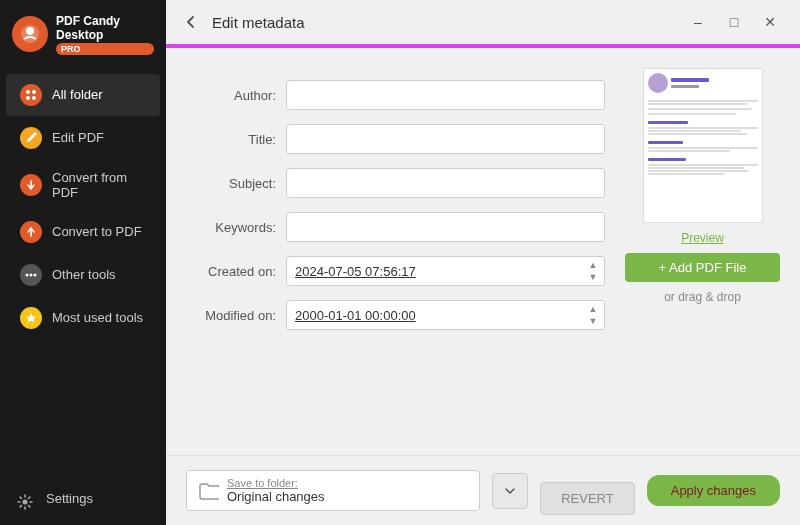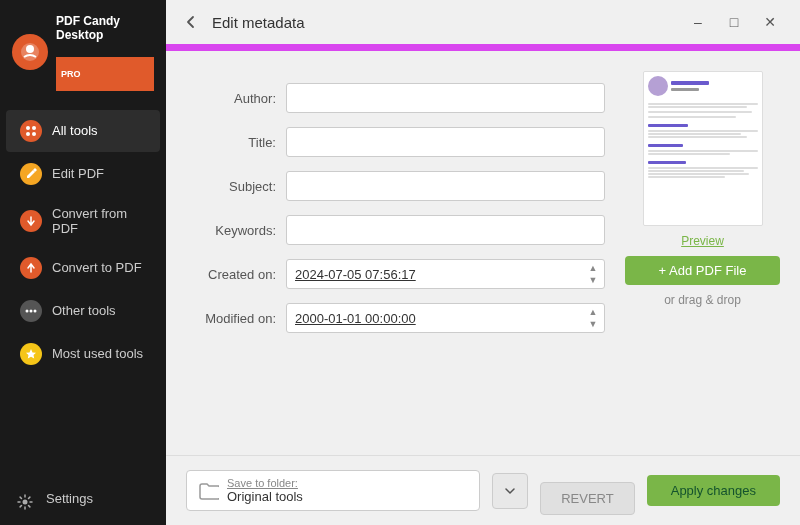--- a/index.html
+++ b/index.html
@@ -53,24 +53,24 @@
       font-size: 12px;
       font-weight: 600;
       line-height: 1.2;
     }
 
     .logo-pro {
       background: #e05a2b;
       color: white;
       font-size: 9px;
       font-weight: 700;
-      padding: 12px 5px;
-      border-radius: 0;
+      padding: 1px 5px;
+      border-radius: 6px;
       display: inline-block;
-      margin-top: 14px;
+      margin-top: 0;
     }
 
     .sidebar-nav {
       flex: 1;
       padding: 4px 0;
     }
 
     .nav-item {
       display: flex;
       align-items: center;
@@ -134,21 +134,21 @@
       height: 100%;
     }
 
     
     .title-bar {
       background: #f0f0f0;
       display: flex;
       align-items: center;
       padding: 8px 16px;
       gap: 12px;
-      border-bottom: 7px solid #d946ef;
+      border-bottom: 4px solid #d946ef;
       flex-shrink: 0;
       justify-content: space-between;
     }
 
     .back-btn {
       cursor: pointer;
       font-size: 18px;
       color: #444;
       display: flex;
       align-items: center;
@@ -433,23 +433,23 @@
       color: #888;
       cursor: pointer;
       font-weight: 500;
       margin-top: 16px;
     }
 
     .apply-btn {
       padding: 8px 24px;
       background: #7ab648;
       border: none;
-      border-radius: 4px;
-      font-size: 13px;
-      color: #14532d;
+      border-radius: 12px;
+      font-size: 13px;
+      color: #7f1d1d;
       font-weight: 500;
       cursor: pointer;
     }
   </style>
 </head>
 <body>
 
 <div class="sidebar">
   <div class="sidebar-logo">
     <div class="logo-icon">
@@ -469,21 +469,21 @@
 
     <div class="nav-item active">
       <div class="nav-icon icon-all">
         <svg width="12" height="12" viewBox="0 0 12 12" fill="white">
           <circle cx="3" cy="3" r="2"></circle>
             <circle cx="9" cy="3" r="2"></circle>
           <circle cx="3" cy="9" r="2"></circle>
             <circle cx="9" cy="9" r="2"></circle>
         </svg>
       </div>
-      <span>All tools</span>
+      <span>All folder</span>
     </div>
 
     <div class="nav-item">
       <div class="nav-icon icon-edit">
         <svg width="12" height="12" viewBox="0 0 12 12" fill="white">
           <path d="M2 8L8 2L10 4L4 10L2 10Z" fill="white"></path>
             <path d="M8 2L10 0L12 2L10 4Z" fill="white"></path>
         </svg>
       </div>
       <span>Edit PDF</span>
@@ -652,21 +652,21 @@
 
   <div class="bottom-bar">
     <div class="save-folder-area">
       <div class="folder-icon-wrap">
         <svg width="20" height="18" viewBox="0 0 20 18" fill="none">
           <path d="M1 4C1 2.9 1.9 2 3 2h5l2 2h9c1.1 0 2 .9 2 2v9c0 1.1-.9 2-2 2H3c-1.1 0-2-.9-2-2V4z" stroke="#999" stroke-width="1.5" fill="none"></path>
         </svg>
       </div>
       <div class="save-text-block">
         <span class="save-label">Save to folder:</span>
-        <span class="save-folder-name">Original tools</span>
+        <span class="save-folder-name">Original changes</span>
       </div>
     </div>
     <div class="dropdown-btn">
       <svg width="12" height="12" viewBox="0 0 12 12" fill="#555">
         <path d="M2 4L6 8L10 4" stroke="#555" stroke-width="1.5" fill="none" stroke-linecap="round"></path>
       </svg>
     </div>
     <button class="revert-btn">REVERT</button>
     <button class="apply-btn">Apply changes</button>
   </div>

